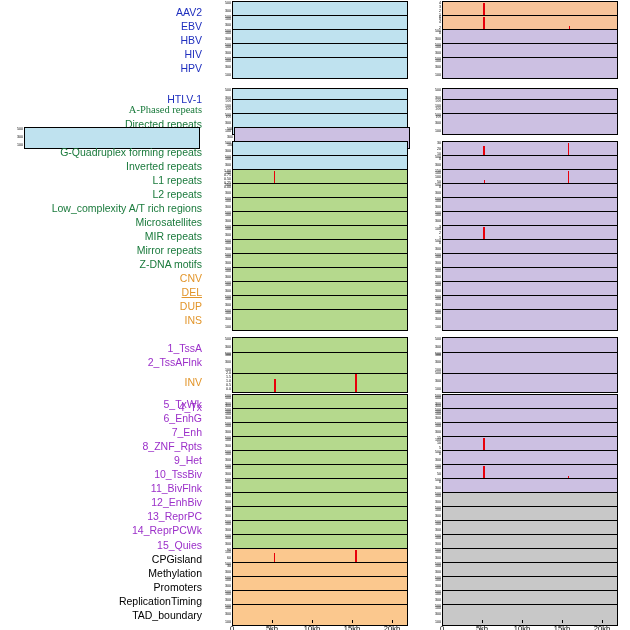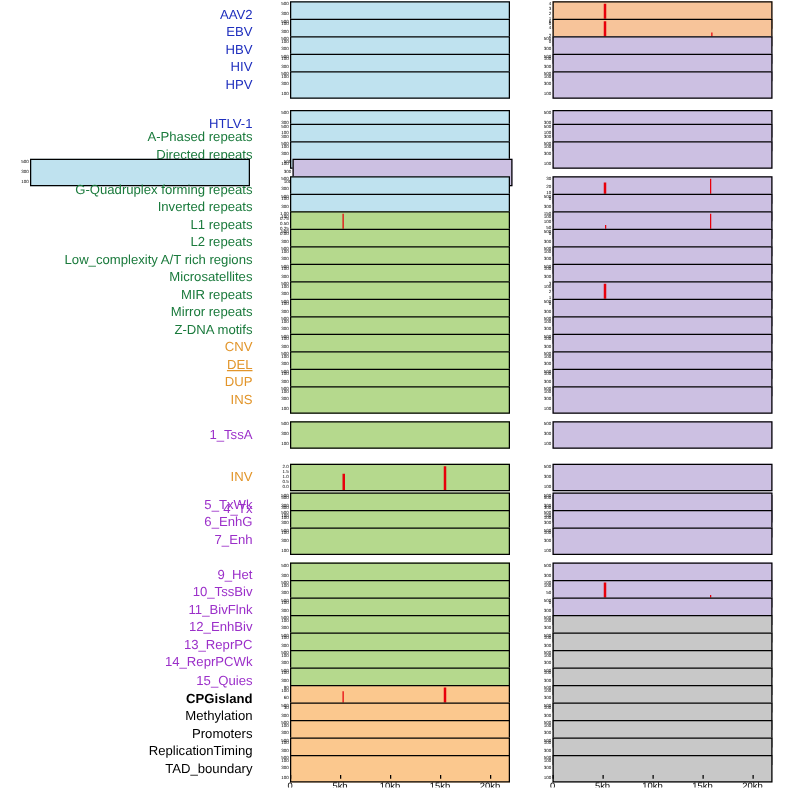--- a/index.html
+++ b/index.html
@@ -193,21 +193,21 @@
       </div>
       <div class="panel left" style="background: rgb(191, 226, 239);"></div>
       <div class="spacer"></div>
       <div class="axislabels">
         <span style="top: 3px;">500</span>
         <span style="top: 11px;">300</span>
         <span style="top: 19px;">100</span>
       </div>
       <div class="panel right" style="background: rgb(204, 192, 226);"></div>
     </div>
-    <div class="row" style="top: 99.14px; height: 22px;">
+    <div class="row" style="top: 99.14px; height: 22px; font-family: Liberation Serif, serif;">
       <div class="rowlabel" style="color: rgb(26, 122, 60);">A-Phased repeats</div>
       <div class="axislabels">
         <span style="top: 3px;">500</span>
         <span style="top: 11px;">300</span>
         <span style="top: 19px;">100</span>
       </div>
       <div class="panel left" style="background: rgb(191, 226, 239);"></div>
       <div class="spacer"></div>
       <div class="axislabels">
         <span style="top: 3px;">500</span>
@@ -500,20 +500,36 @@
       </div>
       <div class="panel left" style="background: rgb(181, 217, 141);"></div>
       <div class="spacer"></div>
       <div class="axislabels">
         <span style="top: 3px;">500</span>
         <span style="top: 11px;">300</span>
         <span style="top: 19px;">100</span>
       </div>
       <div class="panel right" style="background: rgb(204, 192, 226);"></div>
     </div>
+    <div class="row" style="top: 351.5px; height: 22px;">
+      <div class="rowlabel" style="color: rgb(155, 47, 201);">2_TssAFlnk</div>
+      <div class="axislabels">
+        <span style="top: 3px;">500</span>
+        <span style="top: 11px;">300</span>
+        <span style="top: 19px;">100</span>
+      </div>
+      <div class="panel left" style="background: rgb(181, 217, 141);"></div>
+      <div class="spacer"></div>
+      <div class="axislabels">
+        <span style="top: 3px;">500</span>
+        <span style="top: 11px;">300</span>
+        <span style="top: 19px;">100</span>
+      </div>
+      <div class="panel right" style="background: rgb(204, 192, 226);"></div>
+    </div>
     <div class="row" style="top: 396px; height: 22px;">
       <div class="rowlabel" style="color: rgb(155, 47, 201);">4_Tx</div>
       <div class="axislabels">
         <span style="top: 3px;">500</span>
         <span style="top: 11px;">300</span>
         <span style="top: 19px;">100</span>
       </div>
       <div class="panel left" style="background: rgb(181, 217, 141);"></div>
       <div class="spacer"></div>
       <div class="axislabels">
@@ -563,20 +579,39 @@
         <span style="top: 19px;">100</span>
       </div>
       <div class="panel left" style="background: rgb(181, 217, 141);"></div>
       <div class="spacer"></div>
       <div class="axislabels">
         <span style="top: 3px;">500</span>
         <span style="top: 11px;">300</span>
         <span style="top: 19px;">100</span>
       </div>
       <div class="panel right" style="background: rgb(204, 192, 226);"></div>
+    </div>
+    <div class="row" style="top: 435.62px; height: 22px;">
+      <div class="rowlabel" style="color: rgb(155, 47, 201);">8_ZNF_Rpts</div>
+      <div class="axislabels">
+        <span style="top: 3px;">500</span>
+        <span style="top: 11px;">300</span>
+        <span style="top: 19px;">100</span>
+      </div>
+      <div class="panel left" style="background: rgb(181, 217, 141);"></div>
+      <div class="spacer"></div>
+      <div class="axislabels">
+        <span style="top: 3px;">15</span>
+        <span style="top: 8.33333px;">10</span>
+        <span style="top: 13.6667px;">5</span>
+        <span style="top: 19px;">0</span>
+      </div>
+      <div class="panel right" style="background: rgb(204, 192, 226);">
+        <div class="spike" style="left: 40.4px; height: 19px;"></div>
+      </div>
     </div>
     <div class="row" style="top: 449.64px; height: 22px;">
       <div class="rowlabel" style="color: rgb(155, 47, 201);">9_Het</div>
       <div class="axislabels">
         <span style="top: 3px;">500</span>
         <span style="top: 11px;">300</span>
         <span style="top: 19px;">100</span>
       </div>
       <div class="panel left" style="background: rgb(181, 217, 141);"></div>
       <div class="spacer"></div>
@@ -680,21 +715,21 @@
       <div class="panel left" style="background: rgb(181, 217, 141);"></div>
       <div class="spacer"></div>
       <div class="axislabels">
         <span style="top: 3px;">500</span>
         <span style="top: 11px;">300</span>
         <span style="top: 19px;">100</span>
       </div>
       <div class="panel right" style="background: rgb(200, 200, 200);"></div>
     </div>
     <div class="row" style="top: 547.78px; height: 22px;">
-      <div class="rowlabel" style="color: rgb(0, 0, 0); font-weight: bold;">CPGisland</div>
+      <div class="rowlabel" style="color: rgb(0, 0, 0);">CPGisland</div>
       <div class="axislabels">
         <span style="top: 3px;">90</span>
         <span style="top: 11px;">60</span>
         <span style="top: 19px;">30</span>
       </div>
       <div class="panel left" style="background: rgb(251, 200, 142);">
         <div class="spike" style="left: 40.8px; height: 16.15px;"></div>
         <div class="spike" style="left: 122.4px; height: 19px;"></div>
       </div>
       <div class="spacer"></div>

